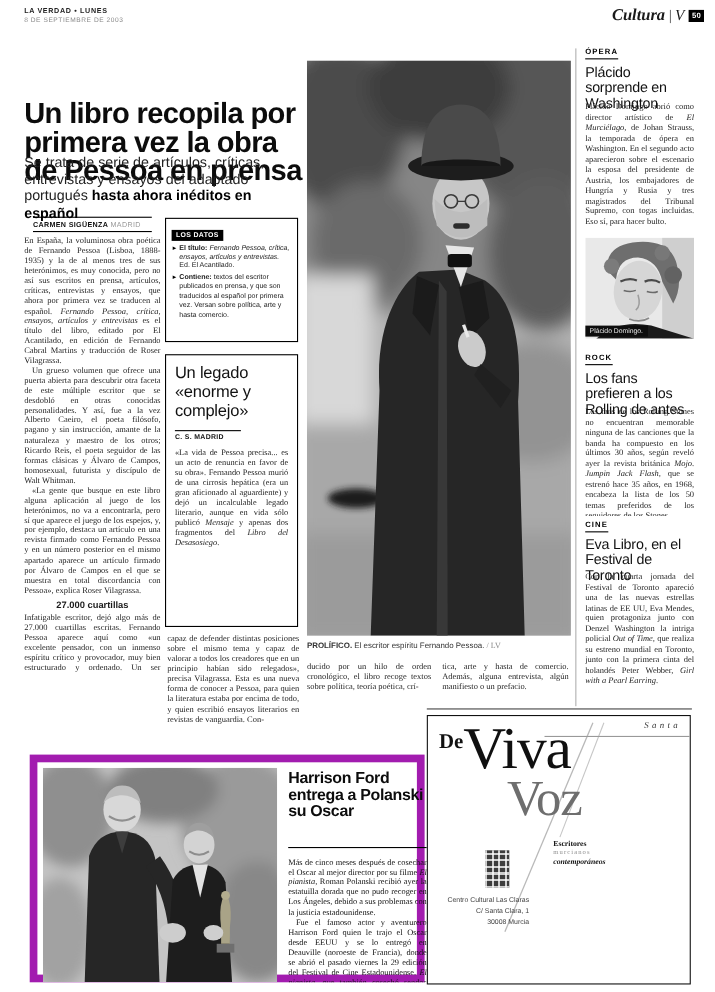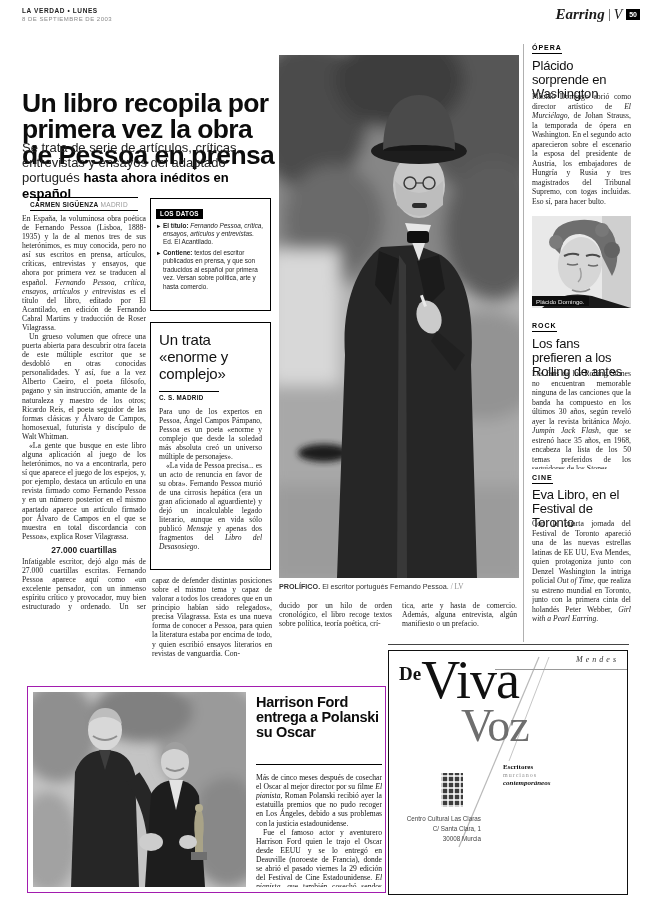--- a/index.html
+++ b/index.html
@@ -59,21 +59,21 @@
   .rail{left:532px;width:99px;}
   .kicker{font:700 7px "Liberation Sans",sans-serif;letter-spacing:1px;color:#000;}
   .kicker span{border-bottom:1.5px solid #000;padding-bottom:1.5px;}
   .rail-title{font:400 13px/1.08 "Liberation Sans",sans-serif;color:#111;letter-spacing:-0.2px;}
   .rail-body{font-size:7.7px;line-height:1.24;text-align:justify;color:#1c1c1c;}
   .placido{left:532px;top:216px;width:99px;height:92px;overflow:hidden;}
   .placido-cap{position:absolute;left:0;bottom:2px;background:#0d0d0d;color:#e8e8e8;
                font:400 6.2px "Liberation Sans",sans-serif;padding:1.5px 4px;}
 
   
-  .hbox{left:27px;top:686px;width:359px;height:207px;border:1px solid #a21caf;box-sizing:border-box;}
+  .hbox{left:27px;top:686px;width:359px;height:207px;border:7px solid #a21caf;box-sizing:border-box;}
   .hphoto{position:absolute;left:5px;top:5px;width:213px;height:195px;overflow:hidden;}
   .htitle{position:absolute;left:228px;top:8px;width:126px;
           font:700 14.5px/1.05 "Liberation Sans",sans-serif;color:#0c0c0c;letter-spacing:-0.3px;}
   .hrule{position:absolute;left:228px;top:77px;width:126px;height:1px;background:#000;}
   .hbody{position:absolute;left:228px;top:86px;width:126px;height:114px;overflow:hidden;
          font-size:7.6px;line-height:1.2;text-align:justify;}
   .hbody p{margin:0;}
   .hbody p + p{text-indent:7px;}
 
   
@@ -109,21 +109,21 @@
 </head>
 <body>
 
 <div class="page">
 
   <div class="abs mast-left">
     <div class="mast-paper">LA VERDAD • LUNES</div>
     <div class="mast-date">8 DE SEPTIEMBRE DE 2003</div>
   </div>
   <div class="abs mast-right">
-    <span class="mast-section">Earring</span>
+    <span class="mast-section">Cultura</span>
     <span class="mast-div"></span>
     <span class="mast-ed">V</span>
     <span class="mast-page">50</span>
   </div>
 
   <div class="abs headline">Un libro recopila por primera vez la obra de Pessoa en prensa</div>
   <div class="abs standfirst">
     <span>Se trata de serie de artículos, críticas, entrevistas y ensayos del adaptado portugués </span><b>hasta ahora inéditos en español</b>
   </div>
   <div class="abs byline">
@@ -144,24 +144,23 @@
       <span class="datos-arrow">►</span>
       <span><span style="font-weight: 700; font-family: &quot;Liberation Sans&quot;, sans-serif;">El título: </span><span style="font-style: italic;">Fernando Pessoa, crítica, ensayos, artículos y entrevistas.</span><span> Ed. El Acantilado.</span></span>
     </div>
     <div class="datos-item">
       <span class="datos-arrow">►</span>
       <span><span style="font-weight: 700; font-family: &quot;Liberation Sans&quot;, sans-serif;">Contiene: </span><span>textos del escritor publicados en prensa, y que son traducidos al español por primera vez. Versan sobre política, arte y hasta comercio.</span></span>
     </div>
   </div>
 
   <div class="abs poeta">
-    <div class="poeta-title">Un trata «enorme y complejo»</div>
+    <div class="poeta-title">Un legado «enorme y complejo»</div>
     <div class="poeta-byline">C. S. MADRID</div>
     <div class="poeta-body bodytext">
-      <p>Para uno de los expertos en Pessoa, Ángel Campos Pámpano, Pessoa es un poeta «enorme y complejo que desde la soledad más absoluta creó un universo múltiple de personajes».</p>
       <p><span>«La vida de Pessoa precisa... es un acto de renuncia en favor de su obra». Fernando Pessoa murió de una cirrosis hepática (era un gran aficionado al aguardiente) y dejó un incalculable legado literario, aunque en vida sólo publicó </span><span style="font-style: italic;">Mensaje</span><span> y apenas dos fragmentos del </span><span style="font-style: italic;">Libro del Desasosiego</span><span>.</span></p>
     </div>
   </div>
 
   <div class="abs col2cont bodytext">
     <p>capaz de defender distintas posiciones sobre el mismo tema y capaz de valorar a todos los creadores que en un principio habían sido relegados», precisa Vilagrassa. Esta es una nueva forma de conocer a Pessoa, para quien la literatura estaba por encima de todo, y quien escribió ensayos literarios en revistas de vanguardia. Con-</p>
   </div>
 
   <div class="abs photo-frame">
     <svg width="240" height="523" viewBox="0 0 240 523" xmlns="http://www.w3.org/2000/svg">
@@ -205,21 +204,21 @@
 
       <ellipse cx="140" cy="96" rx="48" ry="13" fill="#1d1d1d"></ellipse>
       <path d="M104,96 C104,58 118,40 140,40 C162,40 176,58 176,96 Z" fill="#4a4a4a"></path>
       <path d="M104,96 C104,88 176,88 176,96 Z" fill="#171717"></path>
 
       <ellipse cx="150" cy="262" rx="12" ry="17" fill="#cbcbcb" transform="rotate(-18 150 262)"></ellipse>
       <rect x="143" y="240" width="3" height="12" fill="#e9e9e9" transform="rotate(-20 144 246)"></rect>
       <path d="M158,276 L186,300 L176,316 L152,286 Z" fill="#202020"></path>
     </svg>
   </div>
-  <div class="abs caption"><span style="font-weight: 700; font-family: &quot;Liberation Sans&quot;, sans-serif;">PROLÍFICO. </span><span>El escritor portugués Fernando Pessoa. </span><span style="color: rgb(138, 138, 138); font-family: Liberation Serif, serif;">/ LV</span></div>
+  <div class="abs caption"><span style="font-weight: 700; font-family: &quot;Liberation Sans&quot;, sans-serif;">PROLÍFICO. </span><span>El escritor espíritu Fernando Pessoa. </span><span style="color: rgb(138, 138, 138); font-family: Liberation Serif, serif;">/ LV</span></div>
 
   <div class="abs belowA bodytext">
     <p>ducido por un hilo de orden cronológico, el libro recoge textos sobre política, teoría poética, crí-</p>
   </div>
   <div class="abs belowB bodytext">
     <p>tica, arte y hasta de comercio. Además, alguna entrevista, algún manifiesto o un prefacio.</p>
   </div>
 
   <div class="abs vrule"></div>
 
@@ -289,32 +288,32 @@
 
         <rect x="158" y="160" width="16" height="8" fill="#6f6f6f"></rect>
         <path d="M163,120 Q160,130 162,145 L162,160 L170,160 L170,145 Q172,130 169,120 Q166,114 163,120 Z" fill="#a9a387"></path>
         <circle cx="166" cy="116" r="4" fill="#b3ad8f"></circle>
         <ellipse cx="155" cy="150" rx="9" ry="7" fill="#cfcfcf"></ellipse>
       </svg>
     </div>
     <div class="htitle">Harrison Ford entrega a Polanski su Oscar</div>
     <div class="hrule"></div>
     <div class="hbody">
-      <p><span>Más de cinco meses después de cosechar el Oscar al mejor director por su filme </span><span style="font-style: italic;">El pianista</span><span>, Roman Polanski recibió ayer la estatuilla premios que no pudo recoger en Los Ángeles, debido a sus problemas con la justicia estadounidense.</span></p>
+      <p><span>Más de cinco meses después de cosechar el Oscar al mejor director por su filme </span><span style="font-style: italic;">El pianista</span><span>, Roman Polanski recibió ayer la estatuilla dorada que no pudo recoger en Los Ángeles, debido a sus problemas con la justicia estadounidense.</span></p>
       <p><span>Fue el famoso actor y aventurero Harrison Ford quien le trajo el Oscar desde EEUU y se lo entregó en Deauville (noroeste de Francia), donde se abrió el pasado viernes la 29 edición del Festival de Cine Estadounidense. </span><span style="font-style: italic;">El pianista</span><span>, que también cosechó sendos Oscar al mejor actor y mejor guión adaptado, ha recibido otros muchos premios.</span></p>
     </div>
   </div>
 
   <div class="abs ad-divider"></div>
   <div class="abs adbox">
     <svg style="position:absolute;left:0;top:0;" width="237" height="242" viewBox="0 0 237 242">
       <line x1="150" y1="6" x2="70" y2="196" stroke="#b9b9b9" stroke-width="1.2"></line>
       <line x1="160" y1="6" x2="120" y2="110" stroke="#c6c6c6" stroke-width="1"></line>
     </svg>
-    <div class="ciclo">Mendes</div>
+    <div class="ciclo">Santa</div>
     <div class="ciclo-rule"></div>
     <div class="adlogo">
       <span class="de">De</span><span class="viva">Viva</span>
     </div>
     <div class="advoz">Voz</div>
     <div class="tagline">
       <div class="tag1">Escritores</div>
       <div class="tag2">murcianos</div>
       <div class="tag3">contemporáneos</div>
     </div>

